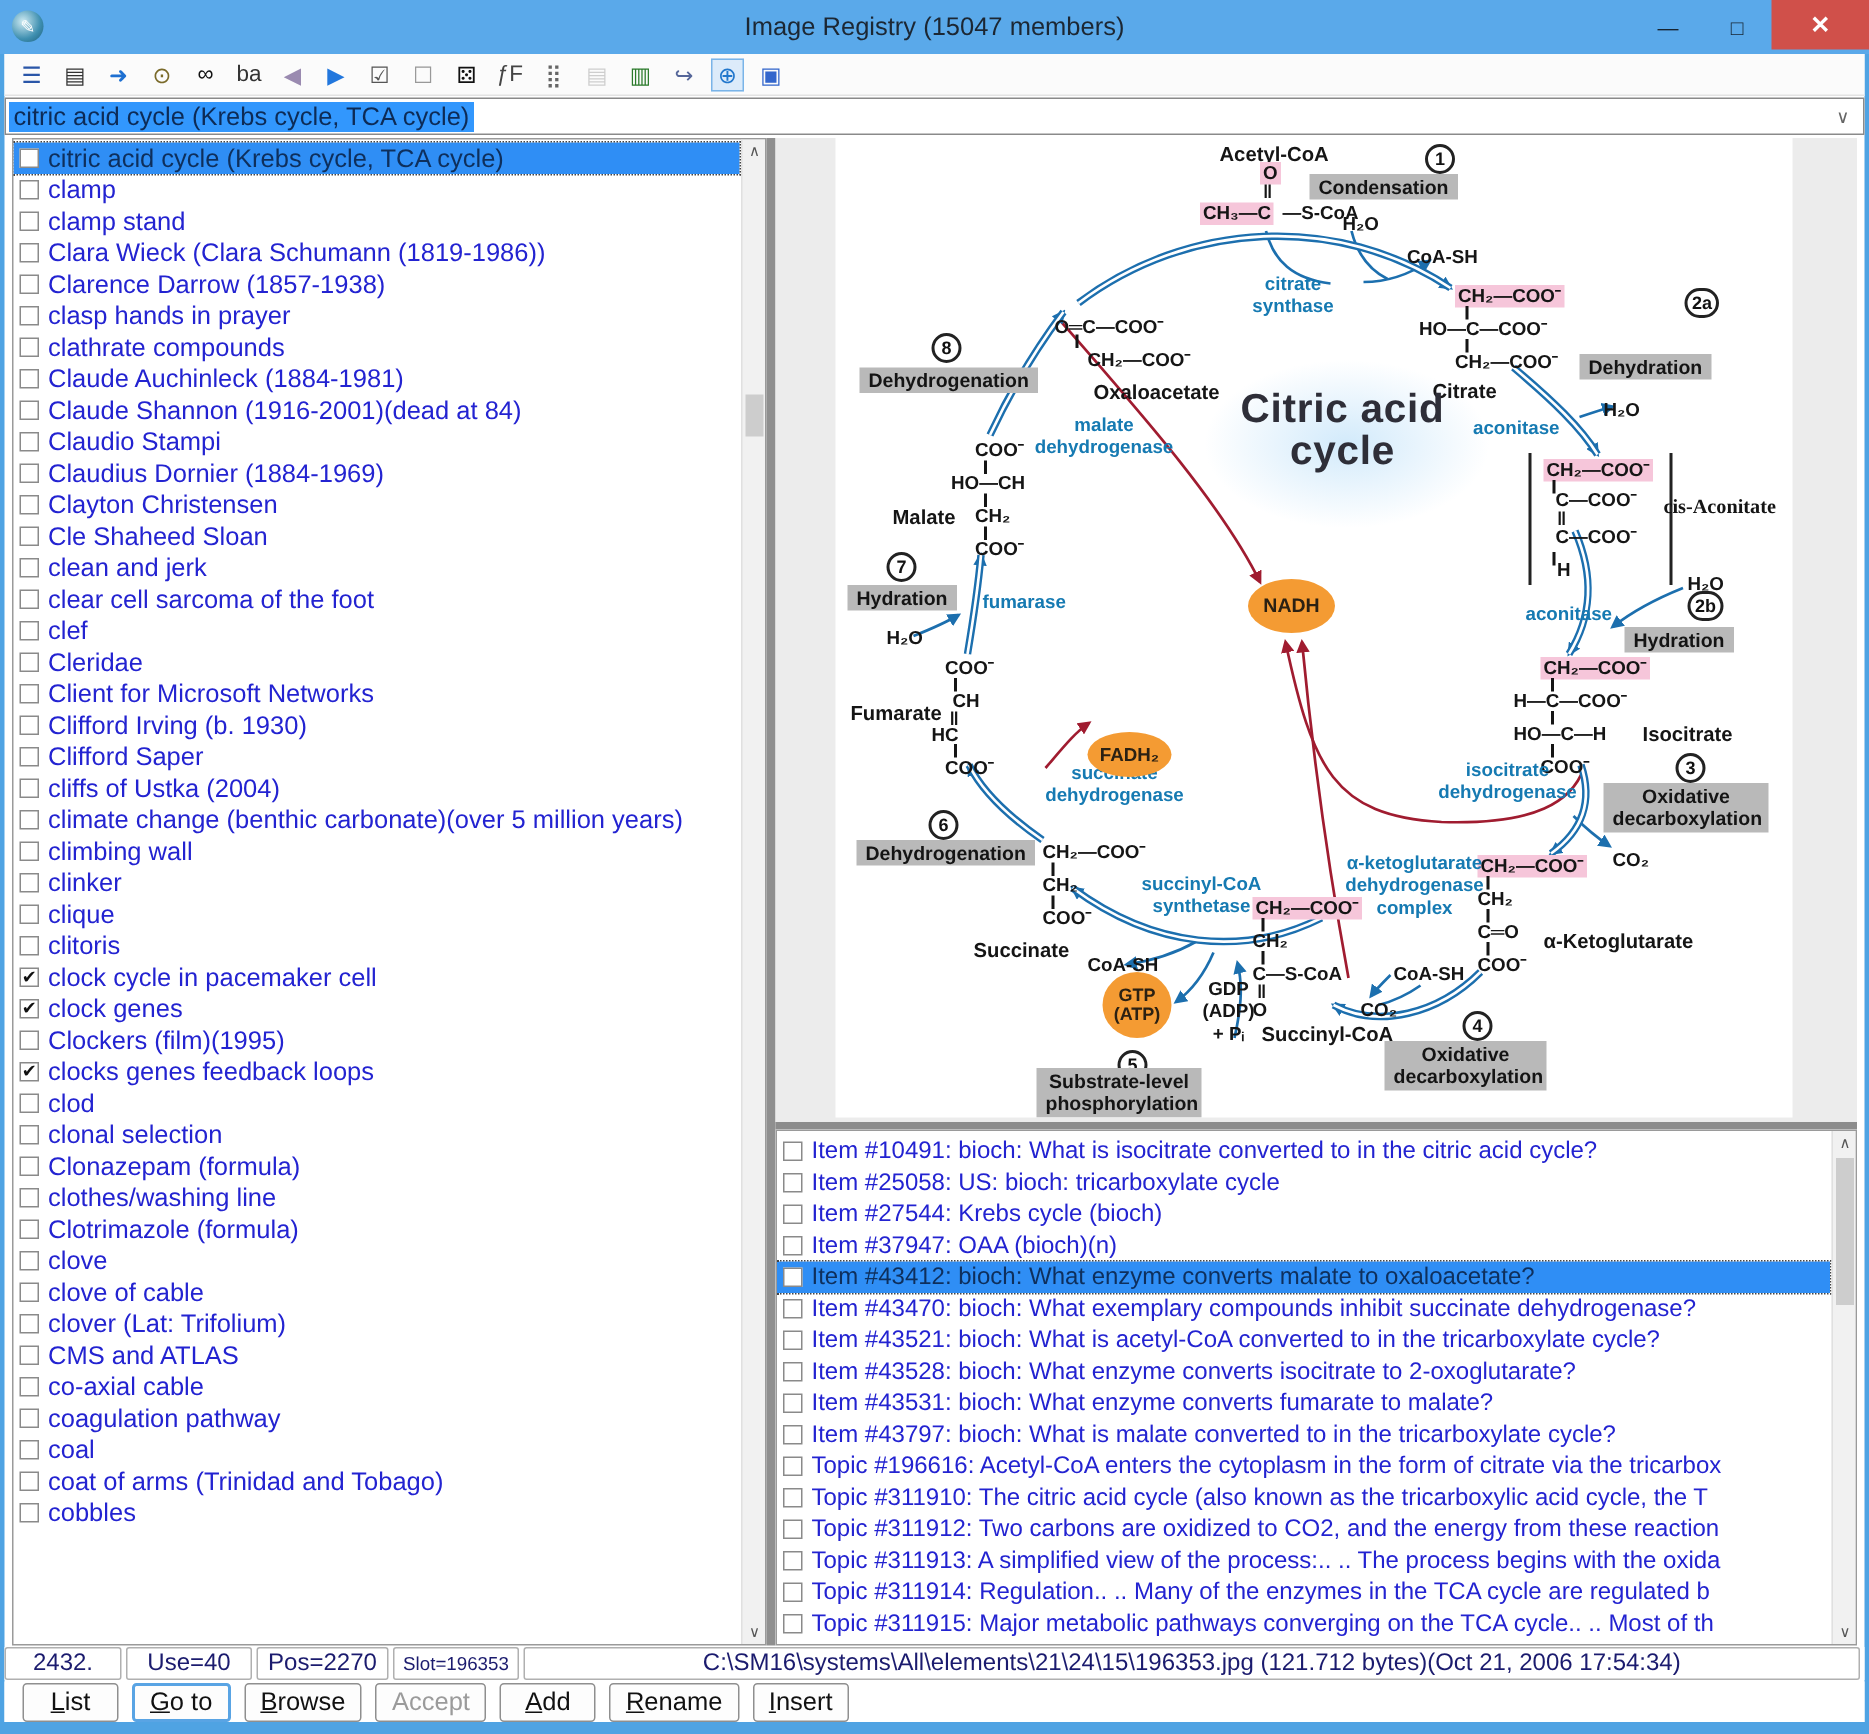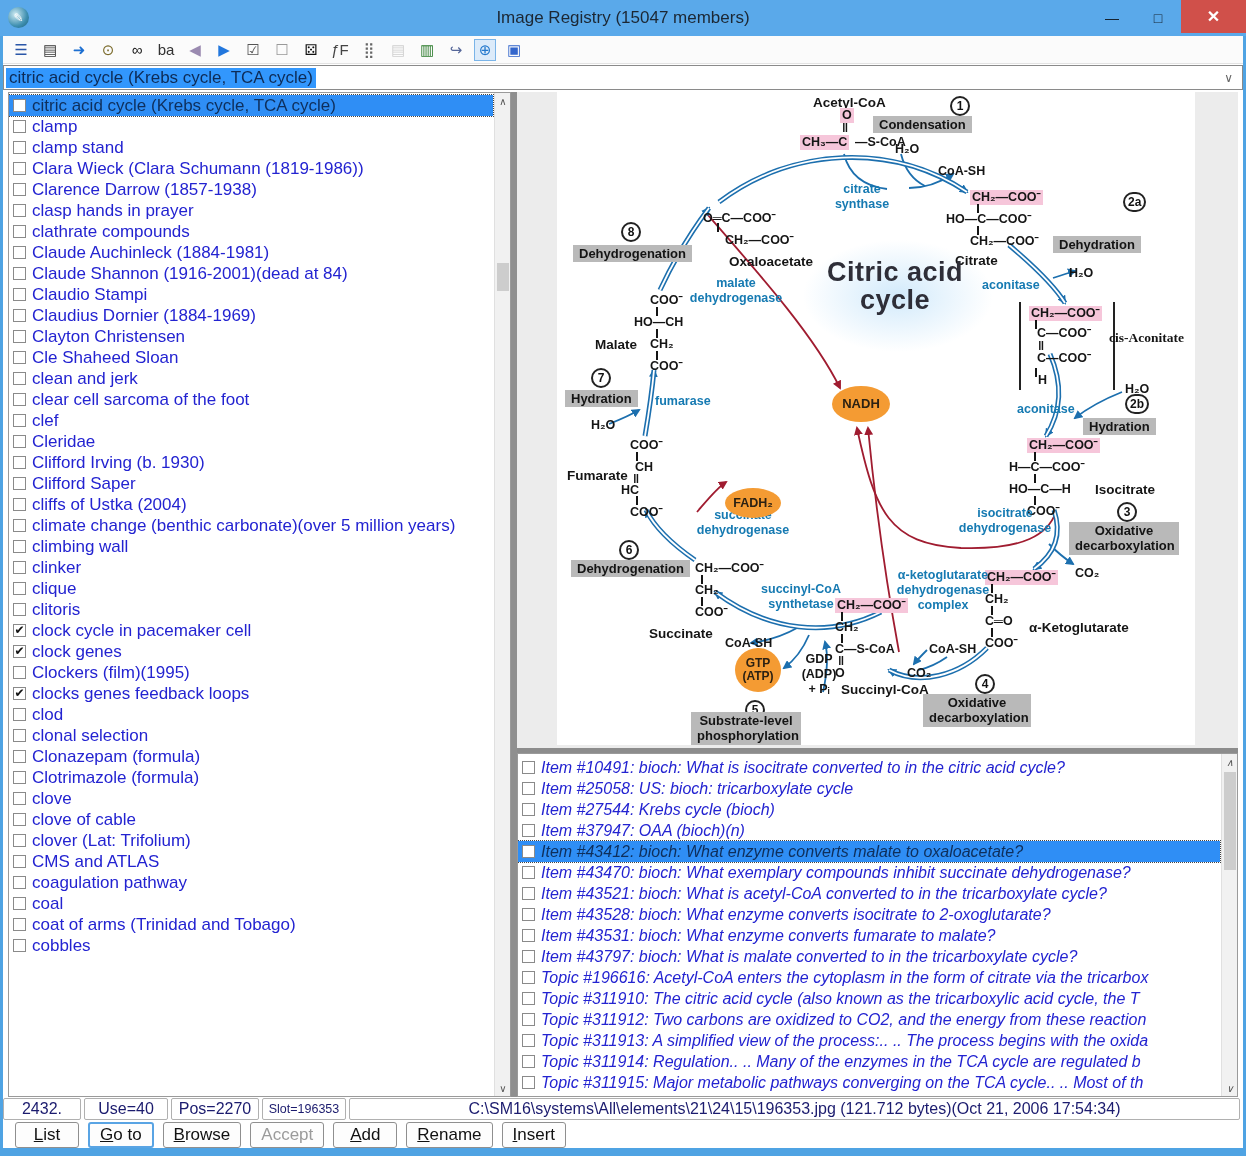--- a/index.html
+++ b/index.html
@@ -66,21 +66,21 @@
     text-align:center;font-weight:bold;color:#2b2113;}
   .gtp{width:46px;height:44px;font-size:12px;line-height:1.1;}
   .fadh{width:56px;height:30px;font-size:12.5px;margin-top:24px;}
   .nadh{width:58px;height:36px;font-size:13px;}
   .bigtitle{font-size:27px;font-weight:bold;color:#2e2e38;line-height:1.05;letter-spacing:.5px;}
   .glow{position:absolute;left:246px;top:148px;width:190px;height:112px;
     background:radial-gradient(closest-side,#d2eafb,rgba(255,255,255,0));}
   .vb{position:absolute;width:1.5px;height:9px;background:#151515;}
   .brkt{position:absolute;left:462px;top:210px;width:96px;height:88px;border-left:2px solid #222;border-right:2px solid #222;}
   
-  .bottomlist{position:absolute;left:517px;top:753px;width:721px;height:344px;background:#fff;border:1px solid #9a9a9a;overflow:hidden;font-style:italic;}
+  .bottomlist{position:absolute;left:517px;top:753px;width:721px;height:344px;background:#fff;border:1px solid #9a9a9a;overflow:hidden;}
   
   .statusbar{position:absolute;left:3px;top:1098px;width:1240px;height:22px;display:flex;background:#fff;}
   .seg{border:1px solid #b0b0b0;border-radius:2px;margin-right:3px;display:flex;align-items:center;justify-content:center;
     color:#1b1b6e;font-size:16px;white-space:nowrap;overflow:hidden;}
   .seg.s0{width:78px;} .seg.s1{width:84px;} .seg.s2{width:88px;} .seg.s3{width:84px;font-size:12.5px;} .seg.s4{flex:1;}
   
   .btnbar{position:absolute;left:3px;top:1121px;width:1240px;height:27px;background:#fff;display:flex;gap:9px;
     align-items:center;padding-left:12px;}
   .pbtn{min-width:64px;height:26px;border:1px solid #8f8f8f;border-radius:3px;background:#fdfdfd;font-size:17px;
     color:#111;display:flex;align-items:center;justify-content:center;padding:0 10px;white-space:nowrap;}
@@ -196,20 +196,24 @@
         <div class="row">
           <span class="cb"></span>
           <span class="lbl">clef</span>
         </div>
         <div class="row">
           <span class="cb"></span>
           <span class="lbl">Cleridae</span>
         </div>
         <div class="row">
           <span class="cb"></span>
+          <span class="lbl">Client for Microsoft Networks</span>
+        </div>
+        <div class="row">
+          <span class="cb"></span>
           <span class="lbl">Clifford Irving (b. 1930)</span>
         </div>
         <div class="row">
           <span class="cb"></span>
           <span class="lbl">Clifford Saper</span>
         </div>
         <div class="row">
           <span class="cb"></span>
           <span class="lbl">cliffs of Ustka (2004)</span>
         </div>
@@ -256,37 +260,45 @@
         <div class="row">
           <span class="cb"></span>
           <span class="lbl">clonal selection</span>
         </div>
         <div class="row">
           <span class="cb"></span>
           <span class="lbl">Clonazepam (formula)</span>
         </div>
         <div class="row">
           <span class="cb"></span>
+          <span class="lbl">clothes/washing line</span>
+        </div>
+        <div class="row">
+          <span class="cb"></span>
           <span class="lbl">Clotrimazole (formula)</span>
         </div>
         <div class="row">
           <span class="cb"></span>
           <span class="lbl">clove</span>
         </div>
         <div class="row">
           <span class="cb"></span>
           <span class="lbl">clove of cable</span>
         </div>
         <div class="row">
           <span class="cb"></span>
           <span class="lbl">clover (Lat: Trifolium)</span>
         </div>
         <div class="row">
           <span class="cb"></span>
           <span class="lbl">CMS and ATLAS</span>
+        </div>
+        <div class="row">
+          <span class="cb"></span>
+          <span class="lbl">co-axial cable</span>
         </div>
         <div class="row">
           <span class="cb"></span>
           <span class="lbl">coagulation pathway</span>
         </div>
         <div class="row">
           <span class="cb"></span>
           <span class="lbl">coal</span>
         </div>
         <div class="row">

